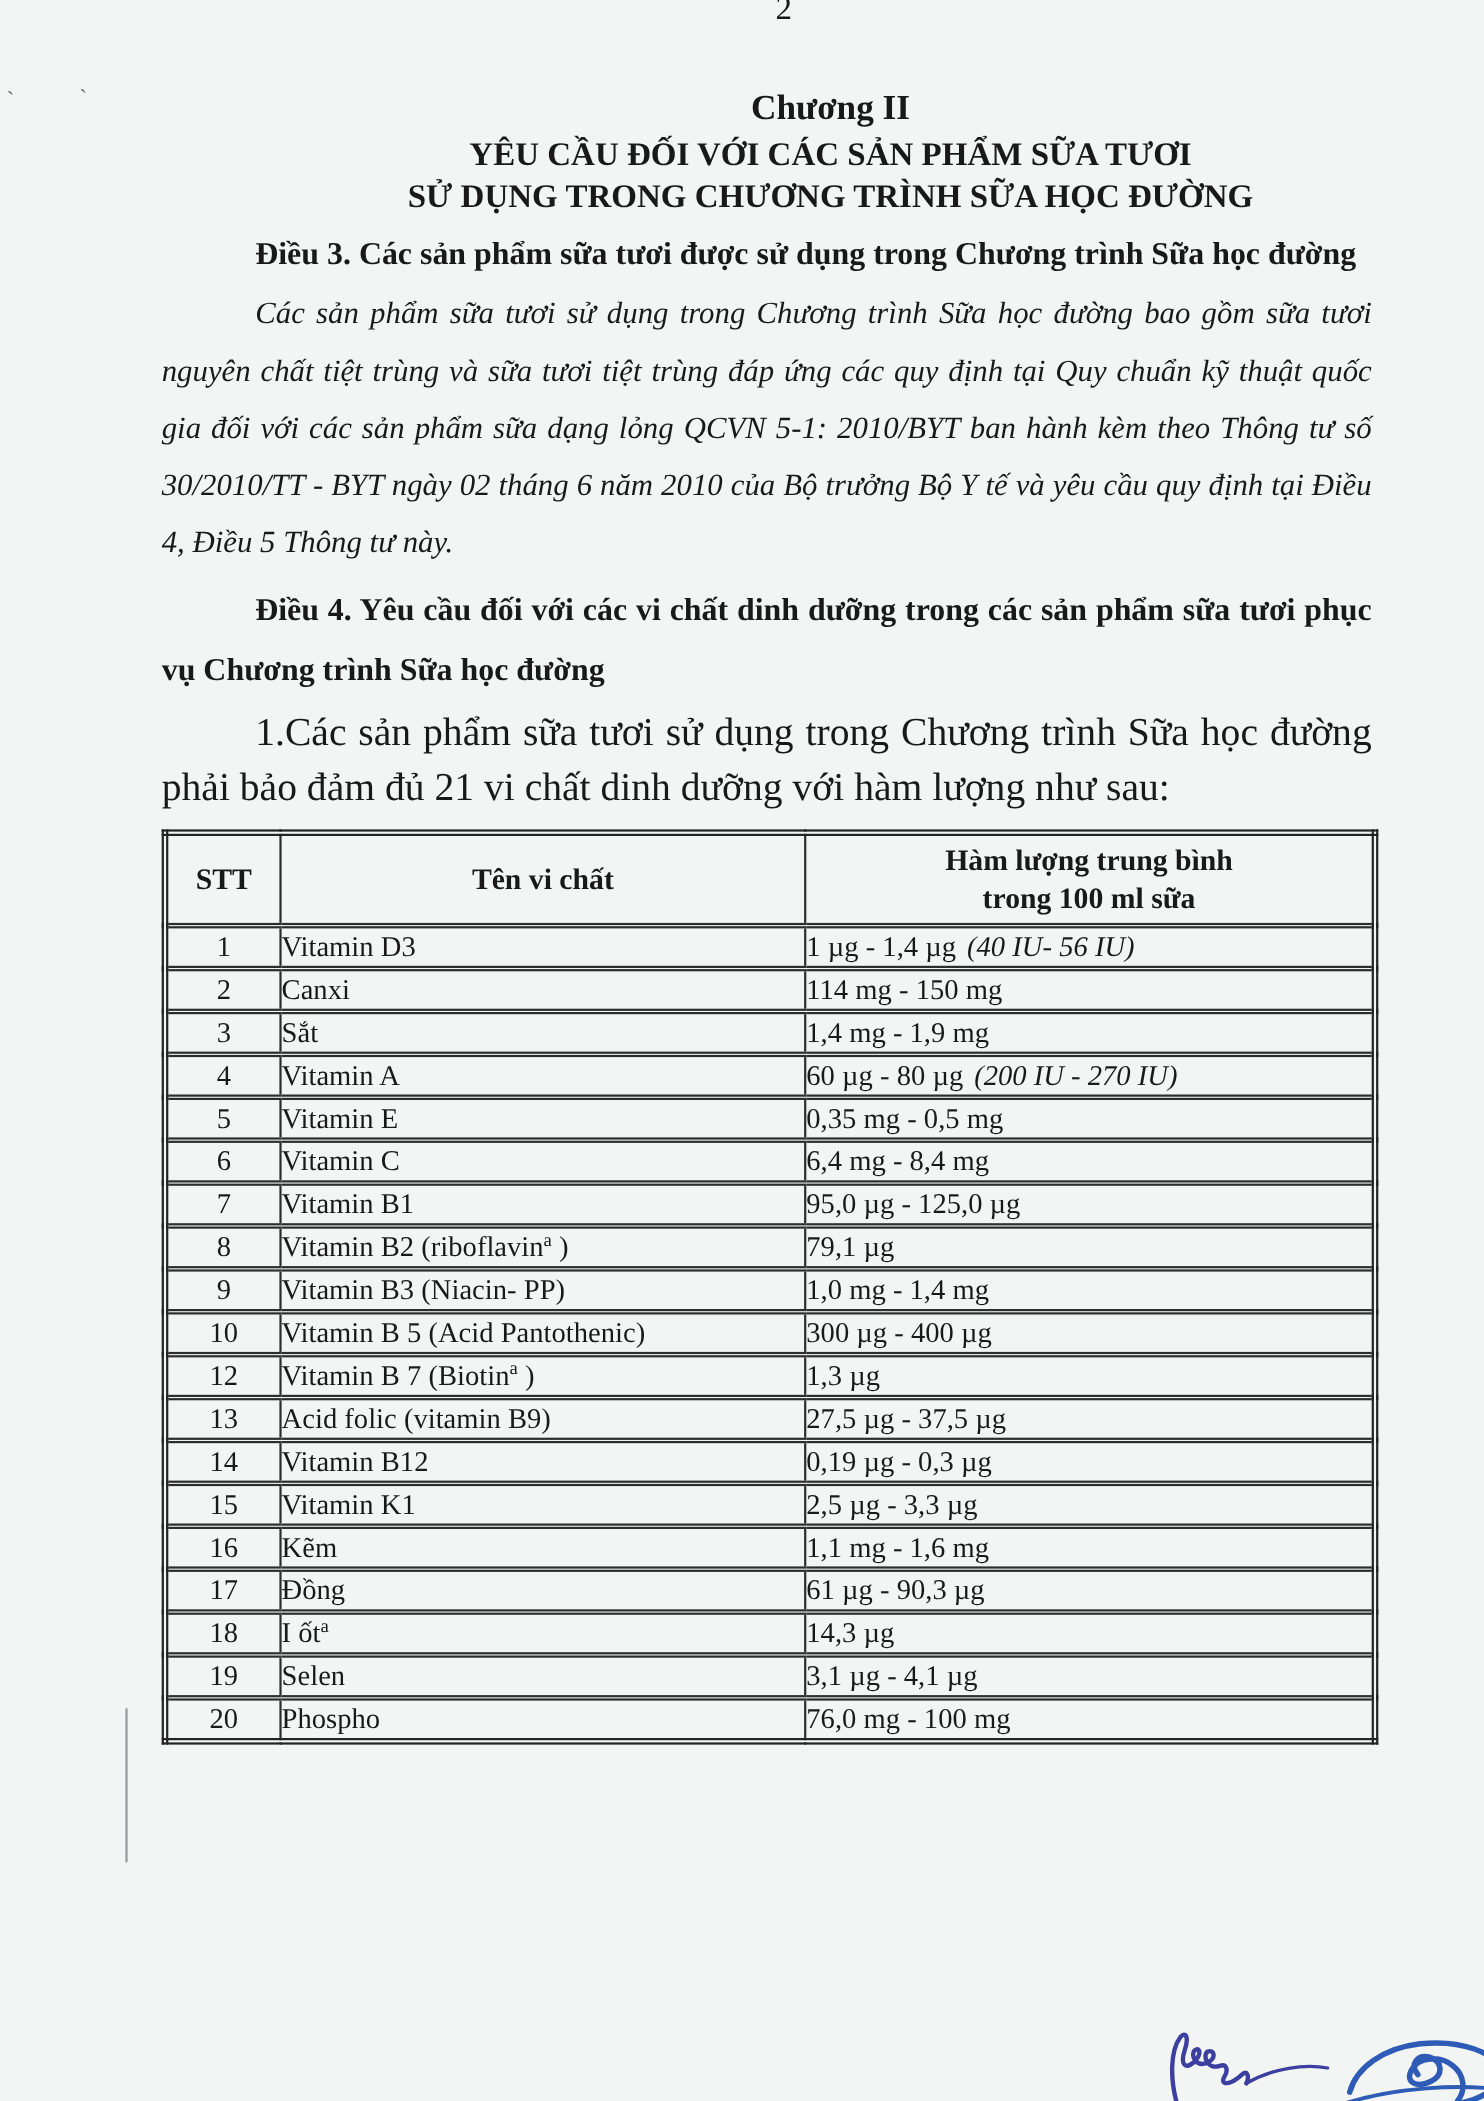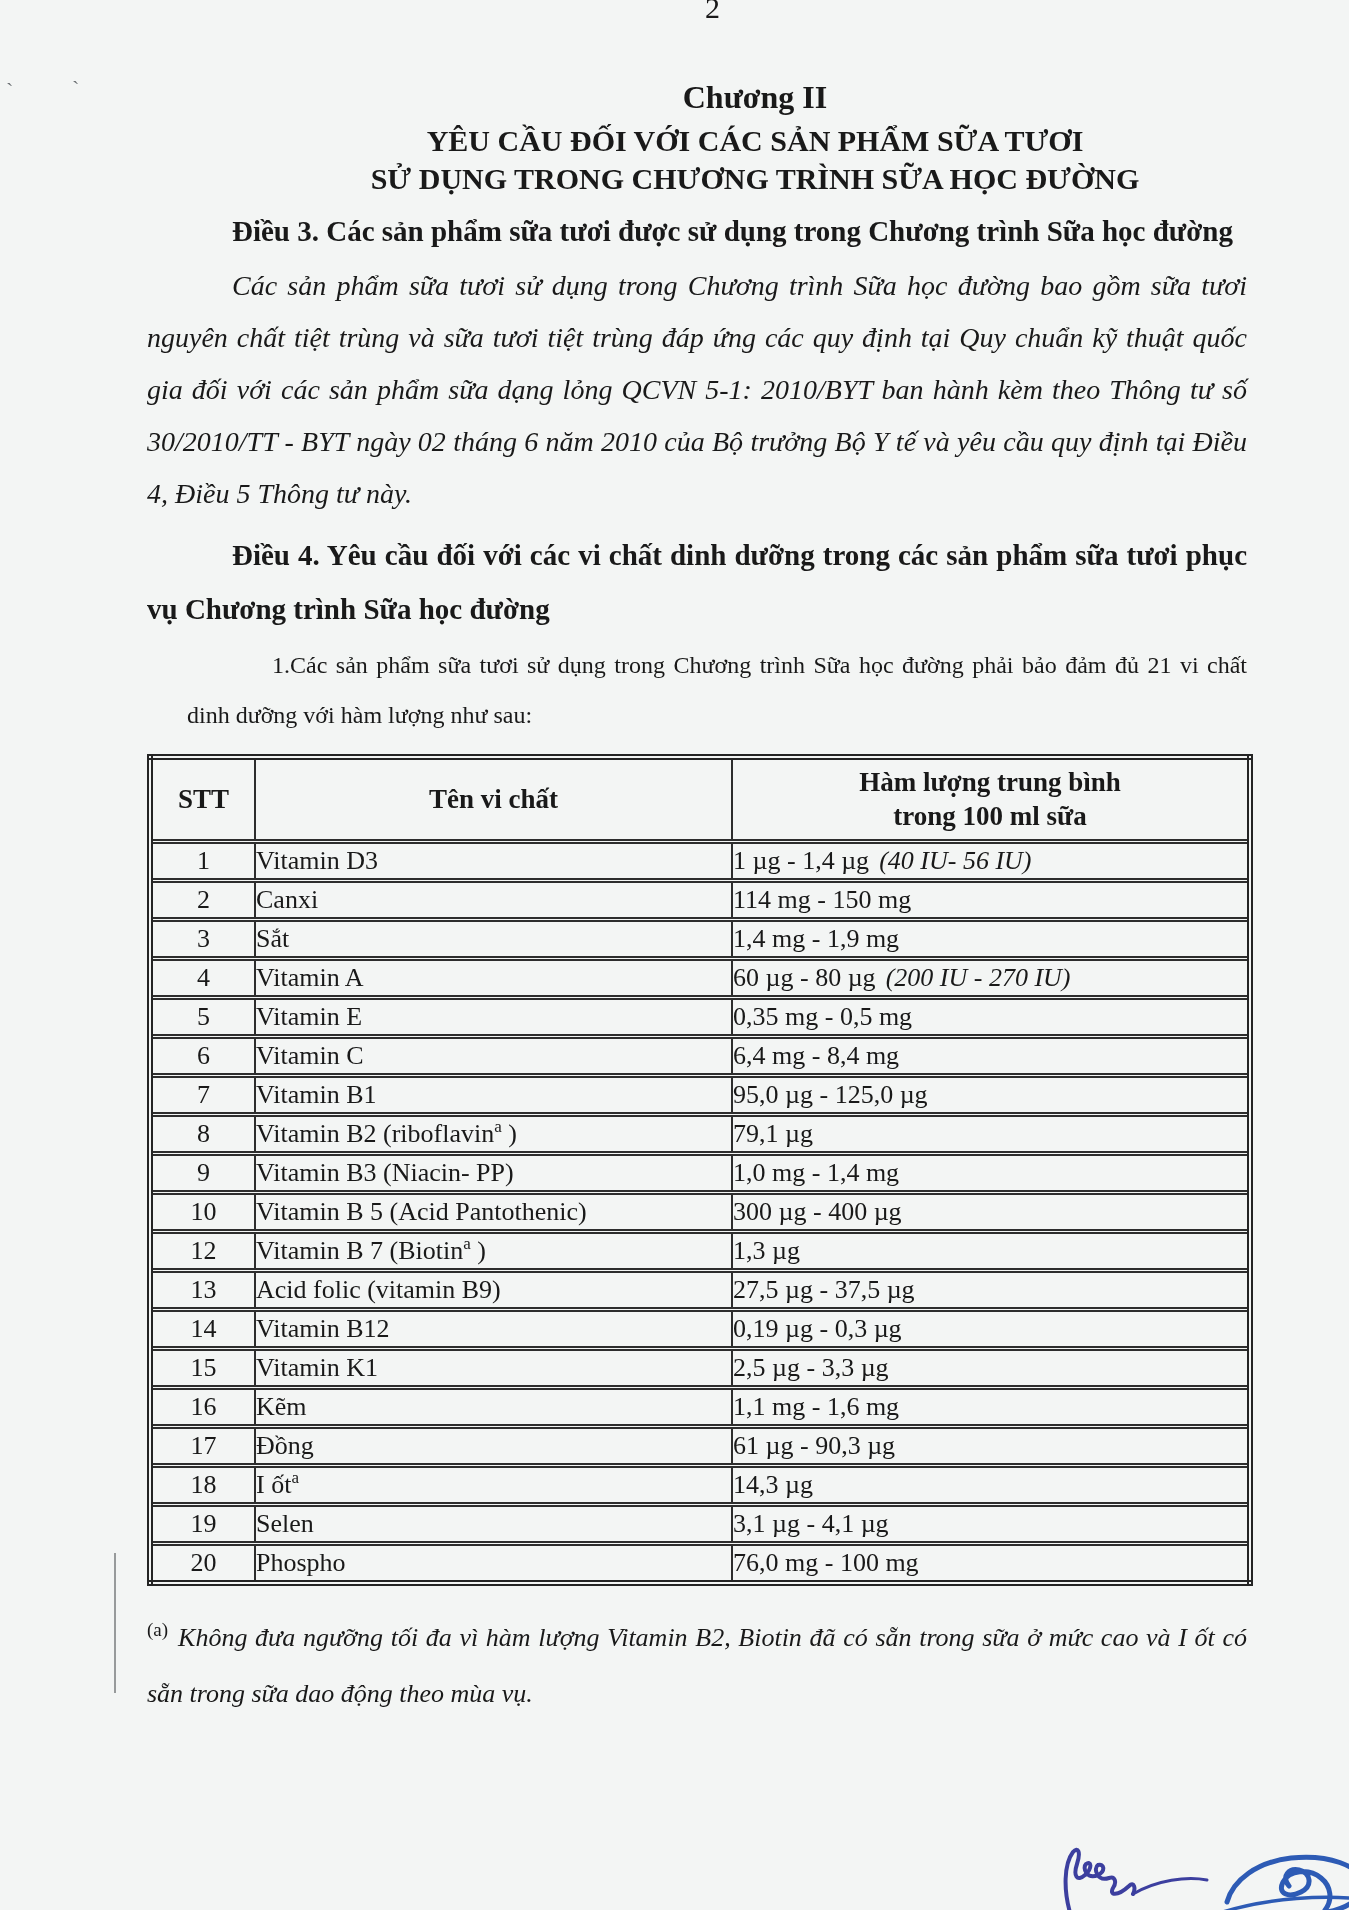--- a/index.html
+++ b/index.html
@@ -29,22 +29,22 @@
   .chapter-title{font-size:30px;font-weight:bold;line-height:38px;}
   .art-heading{
     margin-top:8px;font-size:29px;font-weight:bold;line-height:50px;
     text-align:justify;text-indent:85px;
   }
   .body-par{
     margin-top:4px;font-size:28px;line-height:52px;
     text-align:justify;text-indent:85px;font-style:italic;
   }
   .intro-par{
-    margin-top:4px;font-size:24px;line-height:50px;
-    text-align:justify;text-indent:85px;margin-left:40px;
+    margin-top:4px;font-size:36px;line-height:50px;
+    text-align:justify;text-indent:85px;
   }
   table.nutrients{
     margin-top:14px;width:1100px;table-layout:fixed;
     border-collapse:collapse;border:6px double #242424;
     font-size:26px;
     padding-left:23px;
   }
   table.nutrients col.c1{width:105px;}
   table.nutrients col.c2{width:477px;}
   table.nutrients col.c3{width:518px;}
@@ -209,21 +209,20 @@
           <td class="c-amt bl">3,1 µg - 4,1 µg</td>
         </tr>
         <tr>
           <td class="c-stt">20</td>
           <td class="c-name bl">Phospho</td>
           <td class="c-amt bl">76,0 mg - 100 mg</td>
         </tr>
       </tbody>
   </table>
 
-  <div class="footnote"><span class="marker">(a)</span><span>Không đưa ngưỡng tối đa vì hàm lượng Vitamin B2, Biotin đã có sẵn trong sữa ở mức cao và I ốt có sẵn trong sữa dao động theo mùa vụ.</span></div>
 
 </div>
 
 <svg class="signature" viewBox="0 0 330 92">
   <g fill="none" stroke-linecap="round" stroke-linejoin="round">
     <path stroke-width="4" d="M34,92 C 26,66 27,40 36,28 C 41,22 44,28 40,40 C 36,52 40,58 48,51 C 56,44 54,36 49,40 C 45,44 50,56 61,51 C 69,47 67,39 61,41 C 56,44 60,58 72,54 C 78,52 80,58 76,64 C 72,71 80,73 92,62 C 97,57 99,64 96,70" stroke="#3c3f9f"></path>
     <path stroke-width="3" d="M96,70 C 120,56 150,52 170,56" stroke="#3c3f9f"></path>
     <path stroke-width="5" d="M190,78 C 196,56 220,38 254,34 C 292,30 322,42 326,58 C 329,72 312,84 290,88" stroke="#2d5bb5"></path>
     <path stroke-width="5" d="M252,62 C 244,52 252,44 262,46 C 274,49 276,62 264,68 C 252,74 240,70 246,58 C 252,46 272,44 284,54 C 294,62 296,76 288,86" stroke="#2d5bb5"></path>
     <path stroke-width="3.5" d="M186,88 C 230,74 290,70 330,76" stroke="#2d5bb5"></path>

